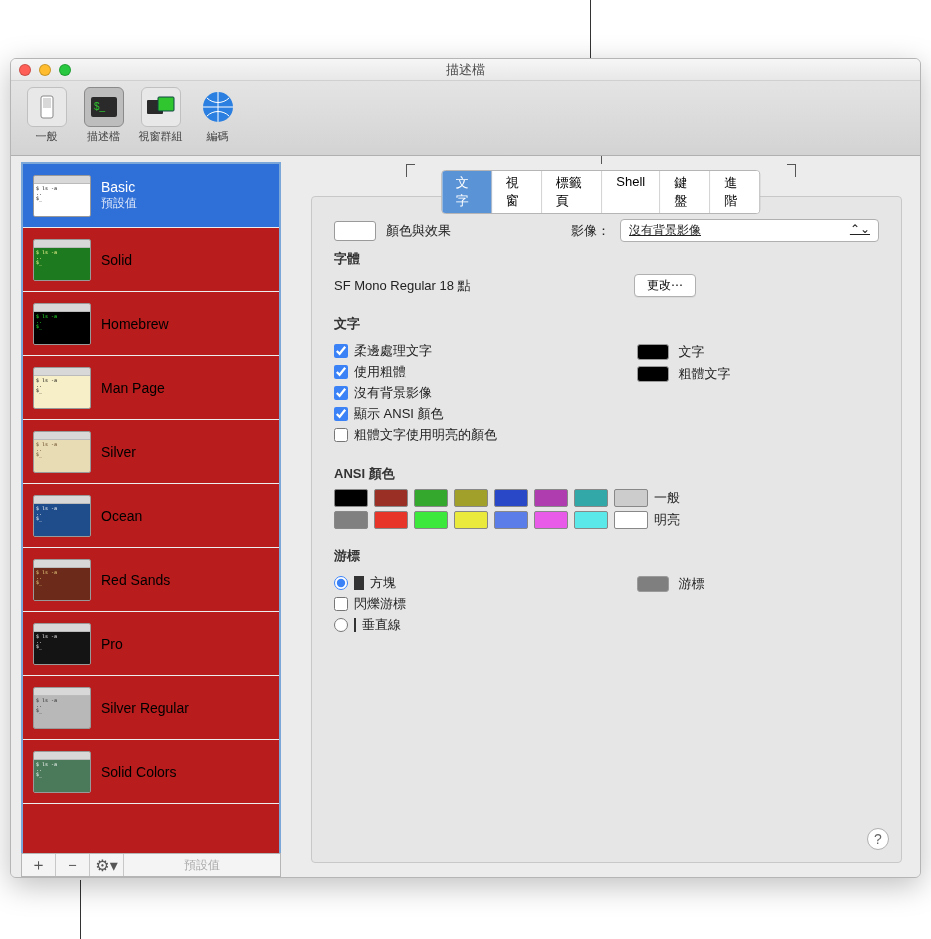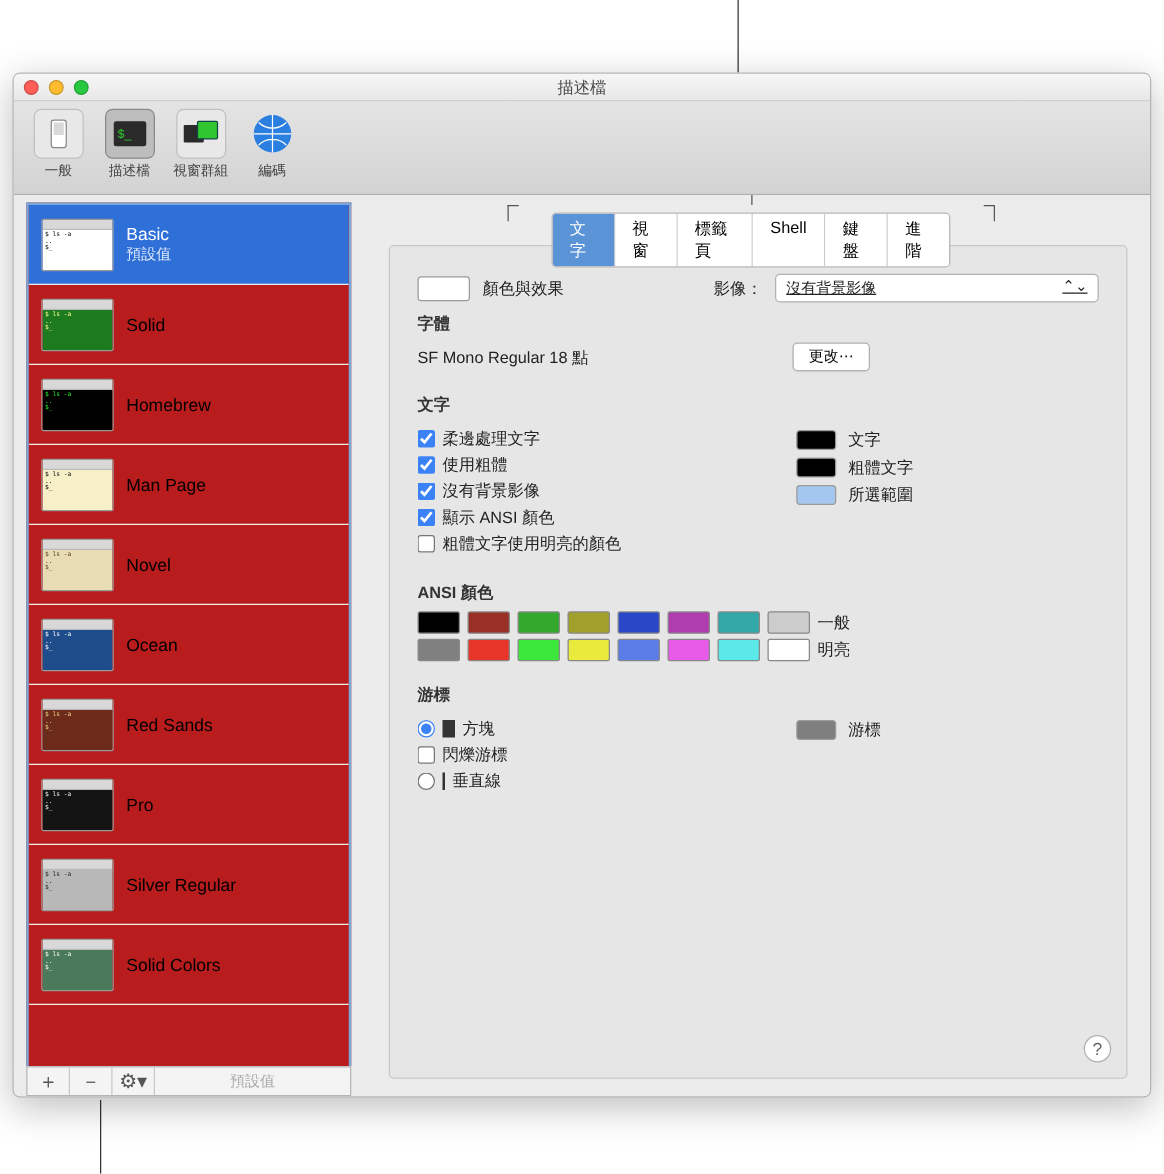--- a/index.html
+++ b/index.html
@@ -161,21 +161,21 @@
             <div class="names">
               <div class="pname">Man Page</div>
             </div>
           </div>
           <div class="prow">
             <div class="thumb">
               <div class="tbar"></div>
               <div class="tbody" style="background:#e8dcb4;color:#5a3a1a;padding:2px;font-family:monospace;">$ ls -a<br>..<br>$_</div>
             </div>
             <div class="names">
-              <div class="pname">Novel</div>
+              <div class="pname">Silver</div>
             </div>
           </div>
           <div class="prow">
             <div class="thumb">
               <div class="tbar"></div>
               <div class="tbody" style="background:#1f4c8a;color:#ffffff;padding:2px;font-family:monospace;">$ ls -a<br>..<br>$_</div>
             </div>
             <div class="names">
               <div class="pname">Ocean</div>
             </div>
@@ -281,24 +281,20 @@
               </label>
           </div>
           <div class="col">
             <div class="row">
                 <span class="well sm" id="w-text" style="background: rgb(0, 0, 0);"></span>
                 <span>文字</span>
               </div>
             <div class="row">
                 <span class="well sm" id="w-bold" style="background: rgb(0, 0, 0);"></span>
                 <span>粗體文字</span>
-              </div>
-            <div class="row">
-                <span class="well sm" id="w-sel" style="background: rgb(164, 199, 239);"></span>
-                <span>所選範圍</span>
               </div>
           </div>
         </div>
 
         <div class="sect" style="margin-top:18px">ANSI 顏色</div>
         <div class="swatchrow" id="ansi-n">
             <span class="sw" style="background: rgb(0, 0, 0);"></span>
             <span class="sw" style="background: rgb(154, 47, 38);"></span>
             <span class="sw" style="background: rgb(51, 168, 45);"></span>
             <span class="sw" style="background: rgb(160, 160, 42);"></span>

